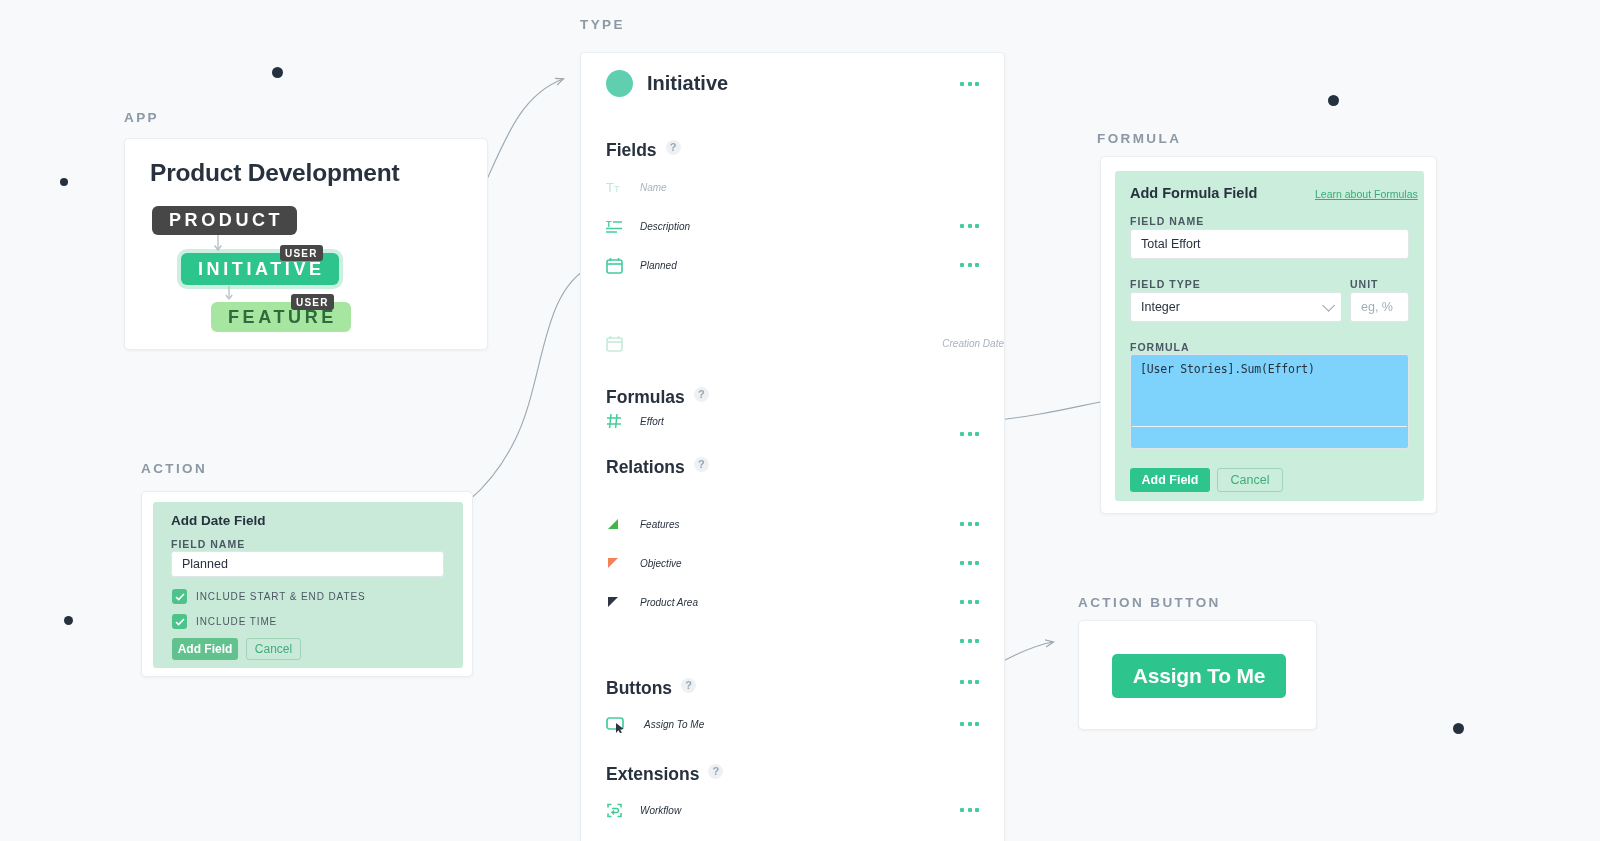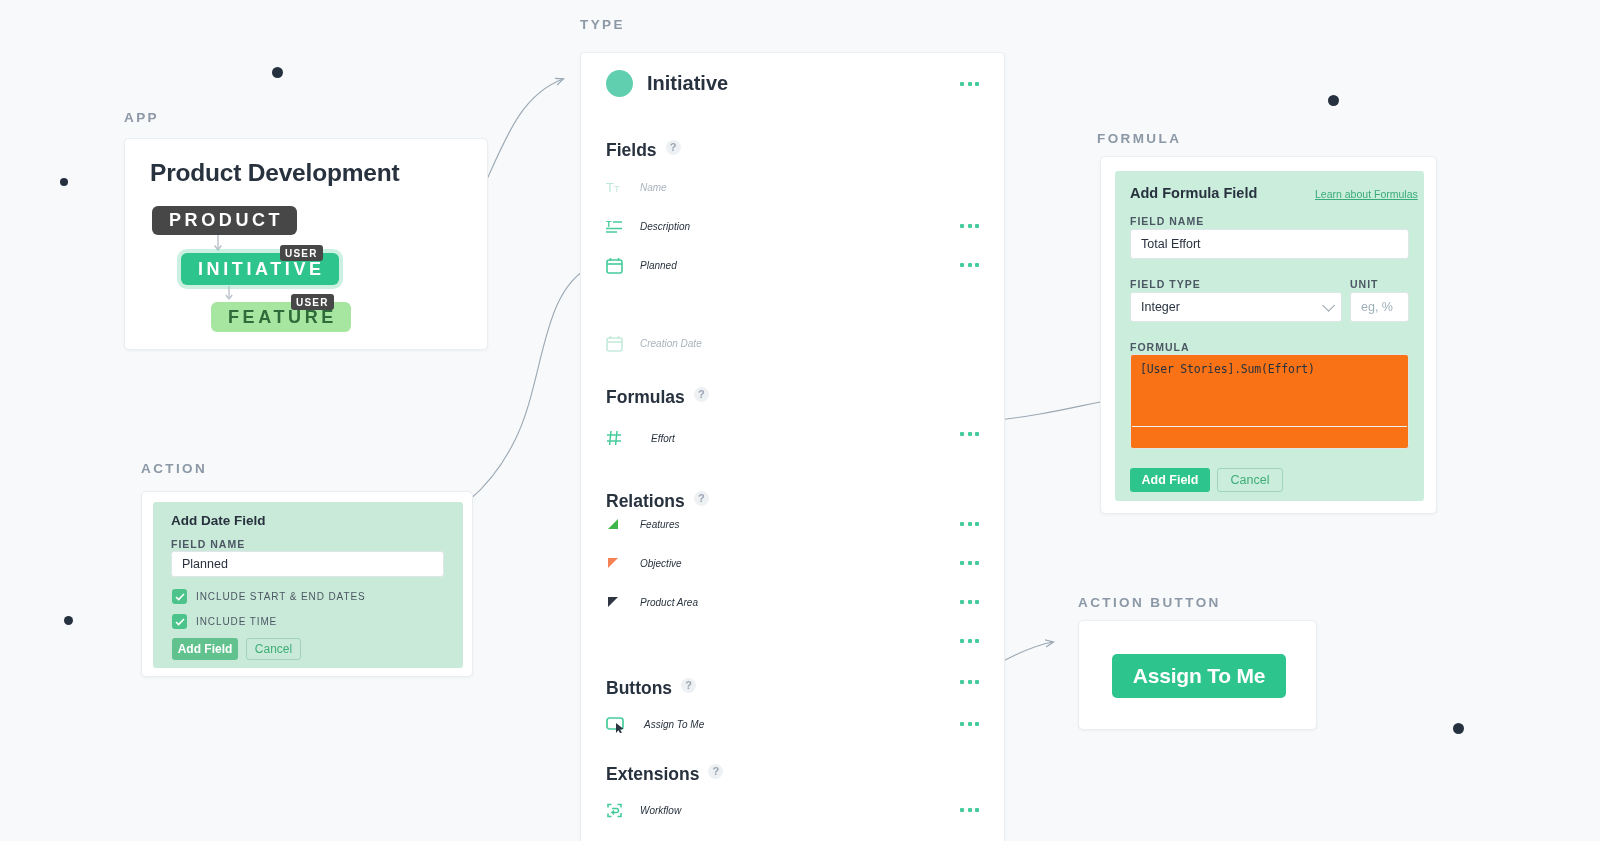--- a/index.html
+++ b/index.html
@@ -160,21 +160,21 @@
     position: absolute; background: #fff; border: 1px solid #dfe6ea;
     border-radius: 3px; display: flex; align-items: center;
     padding: 0 10px; font-size: 12.5px; color: #28323f;
   }
   .chev {
     position: absolute; right: 10px; width: 9px; height: 9px;
     border-right: 1.4px solid #9aa6b2; border-bottom: 1.4px solid #9aa6b2;
     transform: rotate(45deg) translateY(-3px);
   }
   #formula-box {
-    position: absolute; background: #f97316; border: 1px solid #dfe6ea;
+    position: absolute; background: #7dd3fc; border: 1px solid #dfe6ea;
     border-radius: 3px;
   }
   #formula-text {
     position: absolute; left: 9px; top: 7px;
     font-family: "DejaVu Sans Mono", monospace;
     font-size: 11.5px; color: #28323f; letter-spacing: -.2px;
   }
   #formula-rule {
     position: absolute; left: 1px; right: 1px; bottom: 21px; height: 1px; background: #eef1f4;
   }
@@ -294,50 +294,50 @@
       </span>
       <span class="flabel">Planned</span>
     </div>
     <div class="kebab" style="top:210px;">
         <i></i>
         <i></i>
         <i></i>
       </div>
 
 
-    <div class="frow dim" style="top:278px;">
+    <div class="frow dim" style="top:278px;justify-content:space-between;">
       <span class="fico">
         <svg width="17" height="17" viewBox="0 0 17 17">
           <rect x="1" y="3" width="15" height="13" rx="2" fill="none" stroke="#c6eadb" stroke-width="1.6"></rect>
           <path d="M1,7 H16" stroke="#c6eadb" stroke-width="1.6"></path>
           <path d="M4.5,1 V4 M12.5,1 V4" stroke="#c6eadb" stroke-width="1.6"></path>
         </svg>
       </span>
       <span class="flabel">Creation Date</span>
     </div>
 
     <div class="grp-title" style="top:334px;">
       <span>Formulas</span>
       <span class="qmark">?</span>
     </div>
-    <div class="frow" style="top:373px;gap:11px;">
+    <div class="frow" style="top:356px;">
       <span class="fico">
         <svg width="16" height="16" viewBox="0 0 16 16">
           <path d="M5,1 L3.6,15 M11,1 L9.6,15 M1,5 H15 M1,11 H15" stroke="#45cc9b" stroke-width="1.5" fill="none"></path>
         </svg>
       </span>
       <span class="flabel">Effort</span>
     </div>
     <div class="kebab" style="top:379px;">
         <i></i>
         <i></i>
         <i></i>
       </div>
 
-    <div class="grp-title" style="top:438px;">
+    <div class="grp-title" style="top:404px;">
       <span>Relations</span>
       <span class="qmark">?</span>
     </div>
 
     <div class="frow" style="top:459px;">
       <span class="fico">
         <svg width="14" height="14" viewBox="0 0 14 14">
             <path d="M12,2 L12,12 L2,12 Z" fill="#3fb54a"></path>
           </svg>
       </span>

